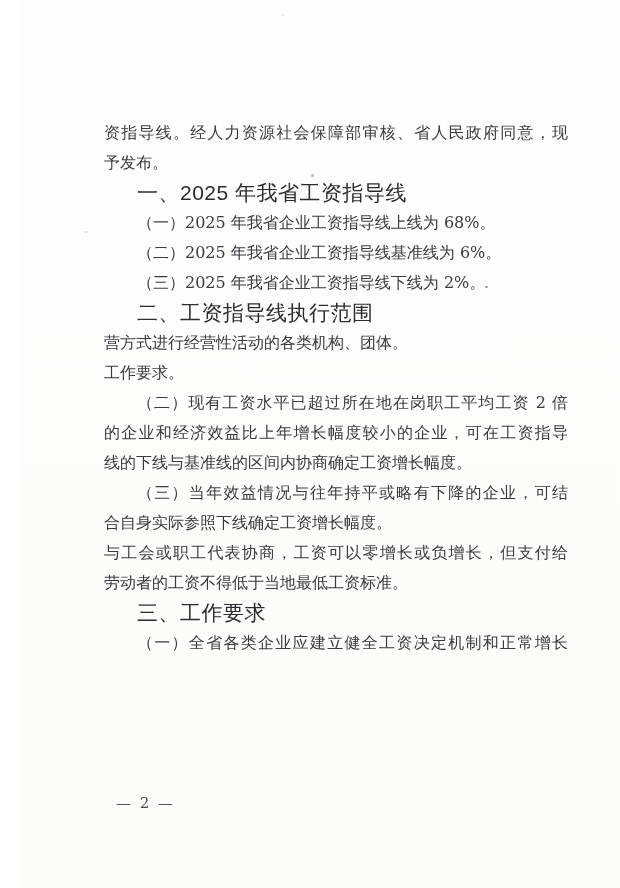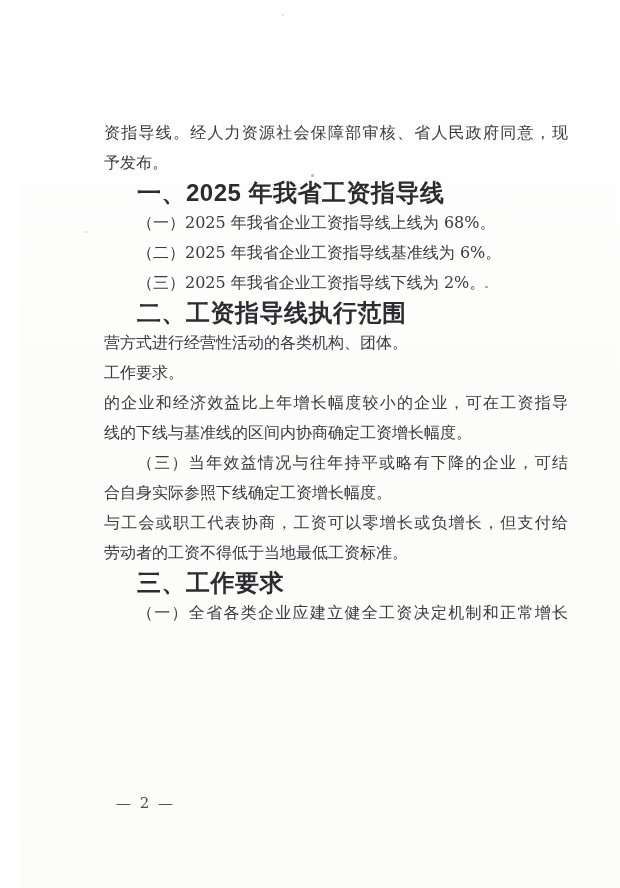--- a/index.html
+++ b/index.html
@@ -36,22 +36,22 @@
     white-space: normal;
     text-align: justify;
     text-align-last: justify;
     text-justify: inter-character;
   }
   .ln.indent {
     padding-left: 33px;
   }
   .ln.heading {
     font-family: "Liberation Sans", "DejaVu Sans", sans-serif;
-    font-weight: 700;
-    font-size: 24px;
+    font-weight: 400;
+    font-size: 21px;
     color: #2b2b30;
     letter-spacing: 0.5px;
   }
   .footer {
     position: absolute;
     left: 96px;
     top: 788px;
     height: 30px;
     line-height: 30px;
     font-size: 15px;
@@ -84,20 +84,21 @@
     <div class="ln indent">（一）2025 年我省企业工资指导线上线为 68%。</div>
     <div class="ln indent">（二）2025 年我省企业工资指导线基准线为 6%。</div>
     <div class="ln indent">（三）2025 年我省企业工资指导线下线为 2%。</div>
 
     <div class="ln indent heading">二、工资指导线执行范围</div>
 
     <div class="ln">营方式进行经营性活动的各类机构、团体。</div>
 
     <div class="ln">工作要求。</div>
 
+    <div class="ln indent fill">（二）现有工资水平已超过所在地在岗职工平均工资 2 倍</div>
     <div class="ln fill">的企业和经济效益比上年增长幅度较小的企业，可在工资指导</div>
     <div class="ln">线的下线与基准线的区间内协商确定工资增长幅度。</div>
 
     <div class="ln indent fill">（三）当年效益情况与往年持平或略有下降的企业，可结</div>
     <div class="ln">合自身实际参照下线确定工资增长幅度。</div>
 
     <div class="ln fill">与工会或职工代表协商，工资可以零增长或负增长，但支付给</div>
     <div class="ln">劳动者的工资不得低于当地最低工资标准。</div>
 
     <div class="ln indent heading">三、工作要求</div>

